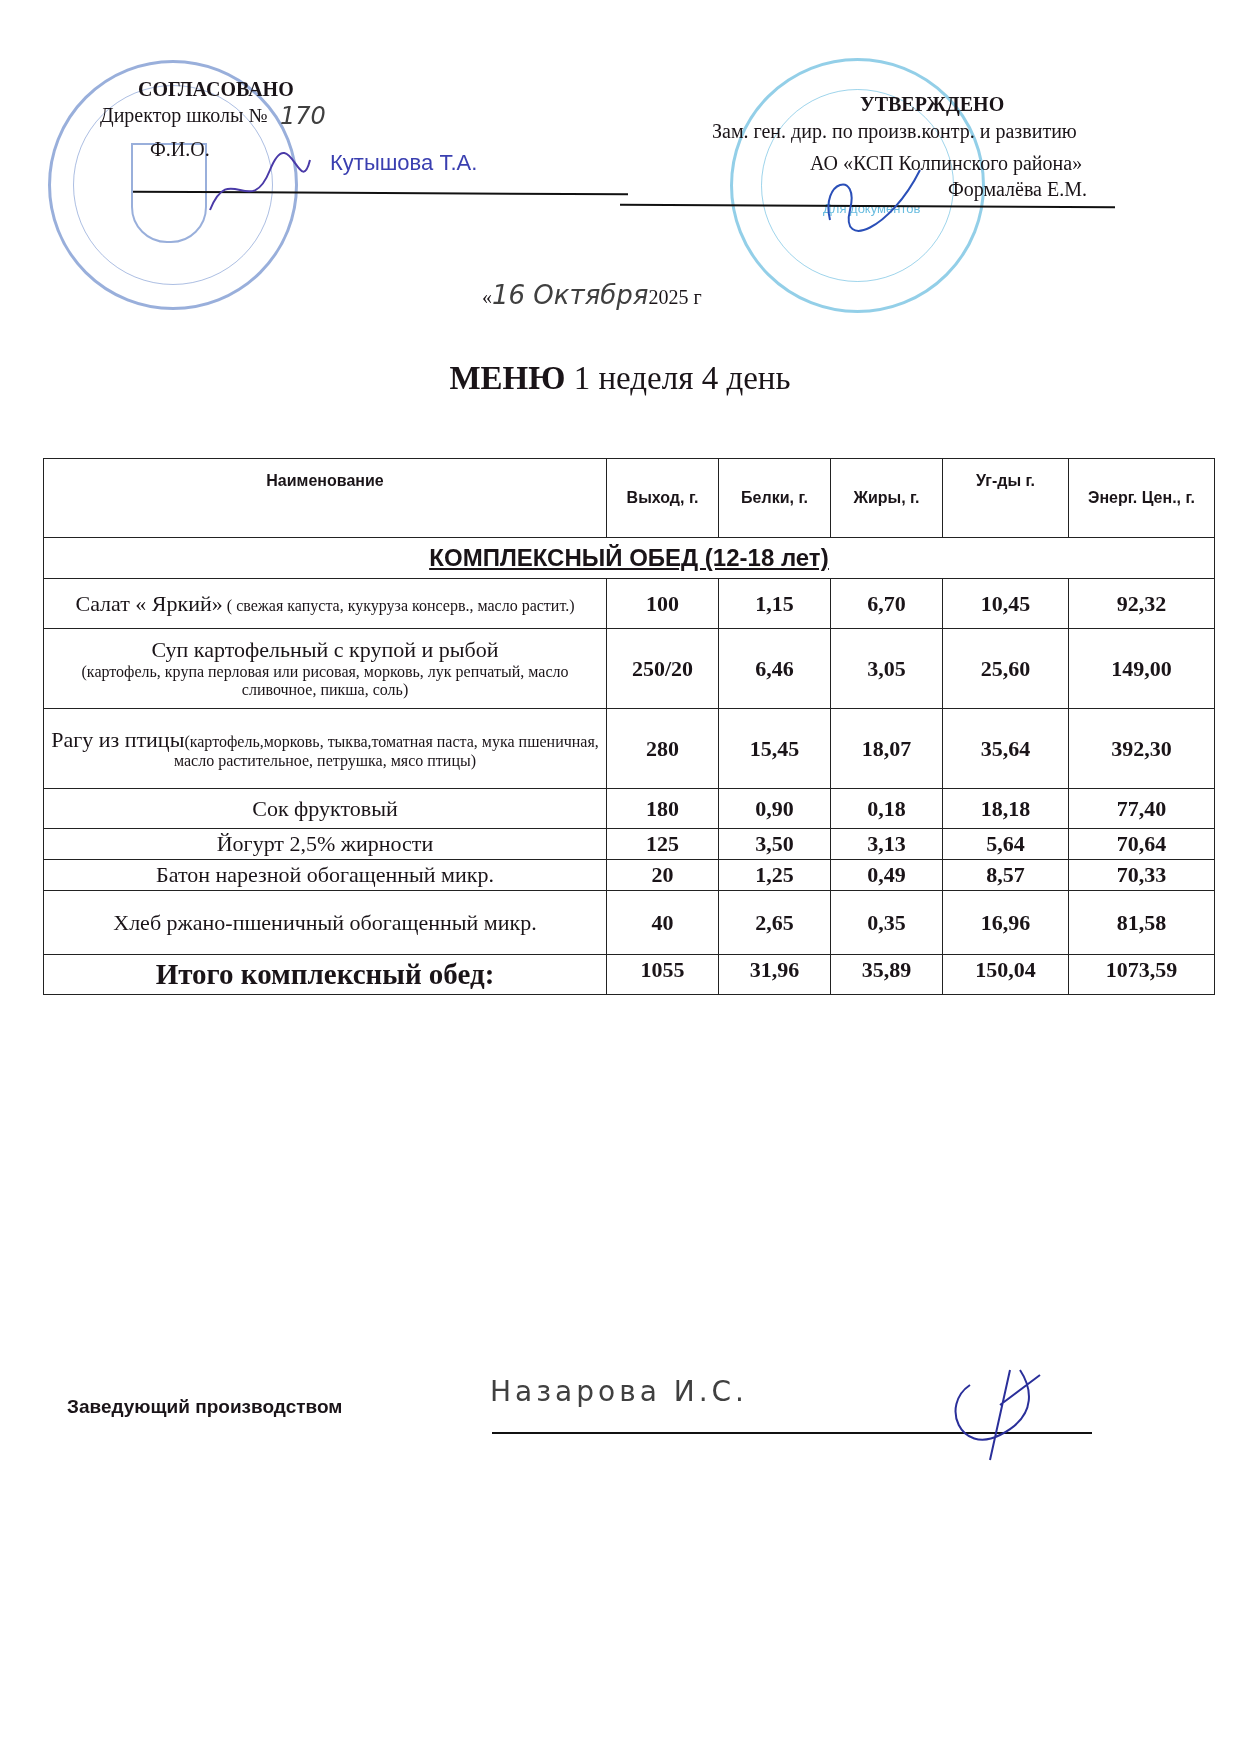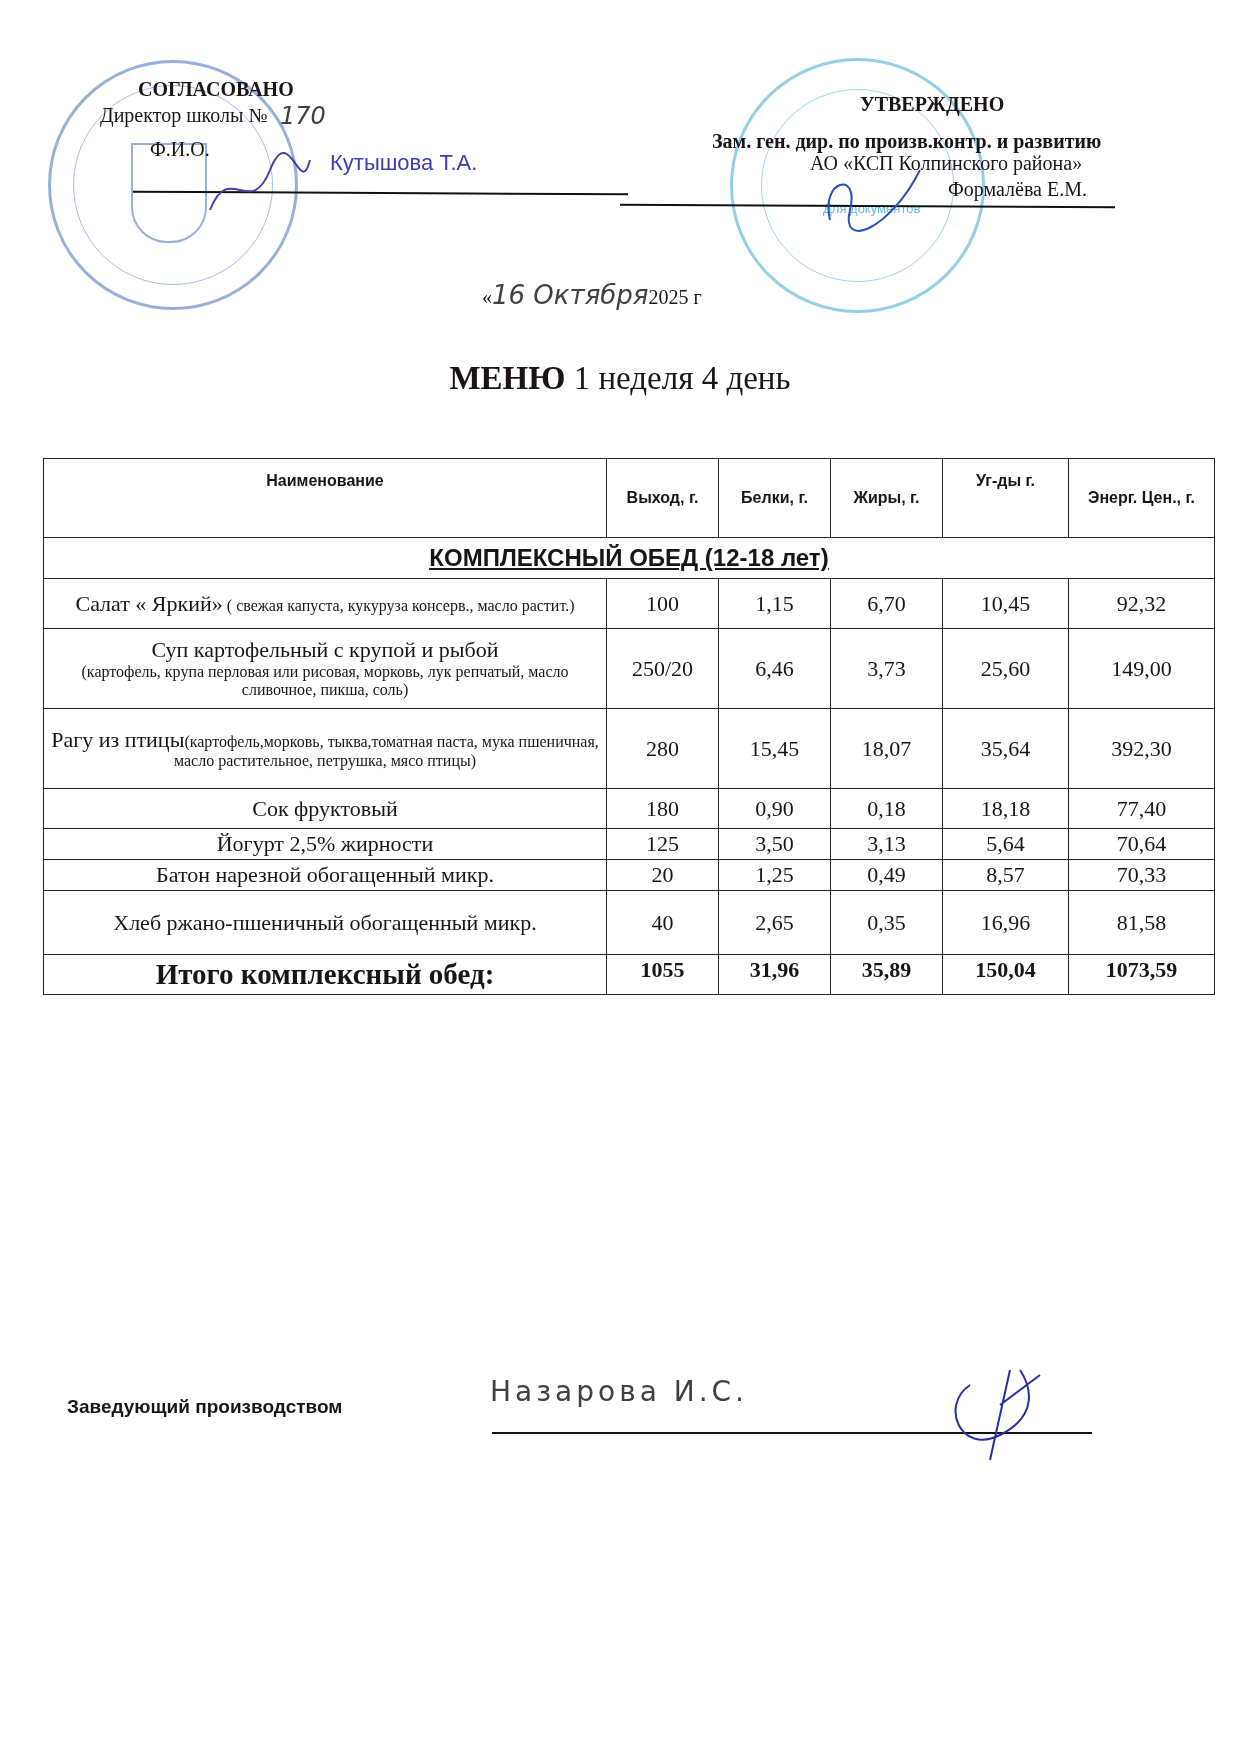--- a/index.html
+++ b/index.html
@@ -27,21 +27,21 @@
 
   .rule { position: absolute; height: 2px; background: #111; }
 
   .title { position: absolute; left: 0; width: 1240px; top: 360px; text-align: center; font-size: 33px; }
   .title b { font-weight: bold; }
 
   table.menu { position: absolute; left: 43px; top: 458px; width: 1171px; border-collapse: collapse; table-layout: fixed; }
   table.menu td, table.menu th { border: 1.5px solid #222; padding: 2px 6px; vertical-align: middle; }
   table.menu th { font-family: "Liberation Sans", sans-serif; font-weight: bold; font-size: 16px; text-align: center; height: 66px; line-height: 1.5; }
   table.menu th.name-h { vertical-align: top; padding-top: 10px; }
-  table.menu td.num { text-align: center; font-size: 22px; }
+  table.menu td.num { text-align: center; font-size: 22px; font-weight: bold; }
   td.section { text-align: center; font-weight: bold; font-size: 24px; height: 36px; font-family: "Liberation Sans", sans-serif; text-decoration: underline; }
   td.section span { text-decoration: underline; }
   .dish-main { font-size: 22px; }
   .dish-ing { font-size: 16px; }
   td.namecell { line-height: 1.15; text-align: center; }
   tr.total td { font-weight: bold; font-size: 22px; }
   tr.total td.tlabel { font-size: 29px; text-align: center; }
   tr.total td.num { vertical-align: top; }
 
   .footer-label { position: absolute; left: 67px; top: 1396px; font-family: "Liberation Sans", sans-serif; font-weight: bold; font-size: 19px; }
@@ -61,21 +61,21 @@
 <div class="abs hdr-norm" style="left:100px; top:104px;">Директор школы №</div>
 <div class="abs hand" style="left:280px; top:102px; font-size:24px;">170</div>
 <div class="abs hdr-norm" style="left:150px; top:138px;">Ф.И.О.</div>
 <div class="abs" style="left:330px; top:150px; font-family:'Liberation Sans',sans-serif; font-size:22px; color:#3a3fb0;">Кутышова Т.А.</div>
 <div class="rule" style="left:133px; top:192px; width:495px; transform:rotate(0.3deg);"></div>
 <svg class="abs" style="left:200px; top:150px;" width="120" height="80">
   <path d="M10 60 C30 10, 50 70, 70 20 S100 50, 110 10" stroke="#4a3aa8" stroke-width="2" fill="none"></path>
 </svg>
 
 <div class="abs hdr-bold" style="left:860px; top:93px;">УТВЕРЖДЕНО</div>
-<div class="abs hdr-norm" style="left:712px; top:130px;font-weight:bold;">Зам. ген. дир. по произв.контр. и развитию</div>
+<div class="abs hdr-norm" style="left:712px; top:120px;">Зам. ген. дир. по произв.контр. и развитию</div>
 <div class="abs hdr-norm" style="left:810px; top:152px;font-family:Liberation Serif, serif;">АО «КСП Колпинского района»</div>
 <div class="abs hdr-norm" style="left:948px; top:178px;">Формалёва Е.М.</div>
 <div class="rule" style="left:620px; top:205px; width:495px; transform:rotate(0.3deg);"></div>
 <svg class="abs" style="left:810px; top:160px;" width="120" height="80">
   <path d="M20 60 C10 20, 50 10, 40 50 S80 70, 110 10" stroke="#2a4fb8" stroke-width="2" fill="none"></path>
 </svg>
 
 <div class="abs" style="left:482px; top:280px; font-size:20px;">
   <span>«</span><span class="hand" style="font-size:26px;">16 Октября</span><span>2025 г</span>
 </div>
@@ -112,21 +112,21 @@
         <td class="num">100</td>
         <td class="num">1,15</td>
         <td class="num">6,70</td>
         <td class="num">10,45</td>
         <td class="num">92,32</td>
       </tr>
       <tr style="height: 80px;">
         <td class="namecell"><span class="dish-main">Суп картофельный с крупой и рыбой</span><span class="dish-ing" style="display: block;">(картофель, крупа перловая или рисовая, морковь, лук репчатый, масло сливочное, пикша, соль)</span></td>
         <td class="num">250/20</td>
         <td class="num">6,46</td>
-        <td class="num">3,73</td>
+        <td class="num">3,05</td>
         <td class="num">25,60</td>
         <td class="num">149,00</td>
       </tr>
       <tr style="height: 80px;">
         <td class="namecell"><span class="dish-main">Рагу из  птицы</span><span class="dish-ing">(картофель,морковь, тыква,томатная паста, мука пшеничная, масло растительное, петрушка, мясо птицы)</span></td>
         <td class="num">280</td>
         <td class="num">15,45</td>
         <td class="num">18,07</td>
         <td class="num">35,64</td>
         <td class="num">392,30</td>

